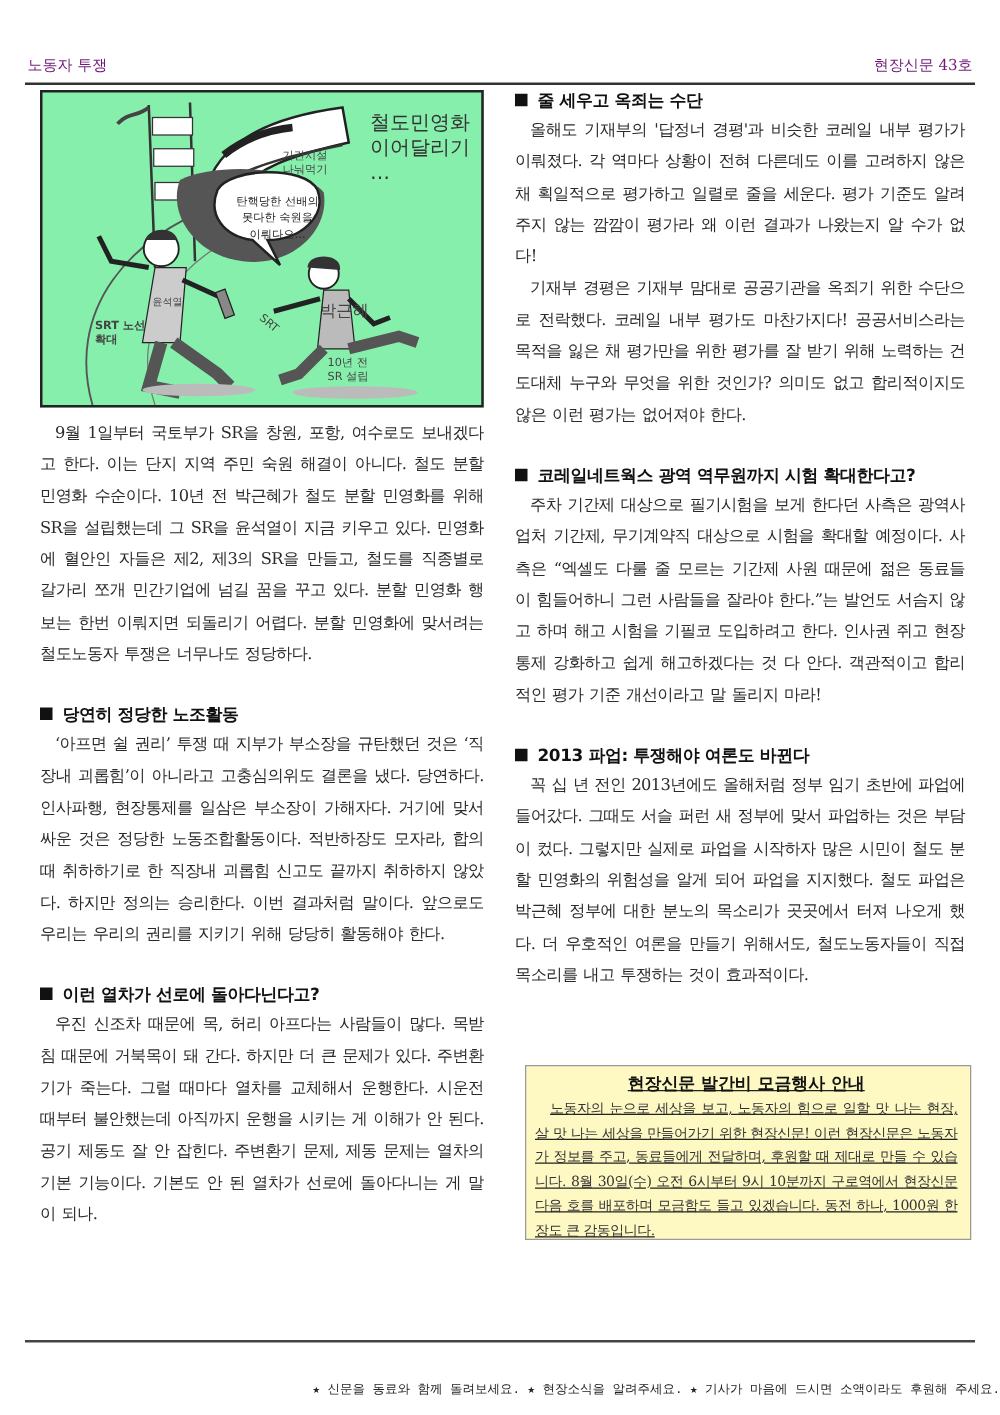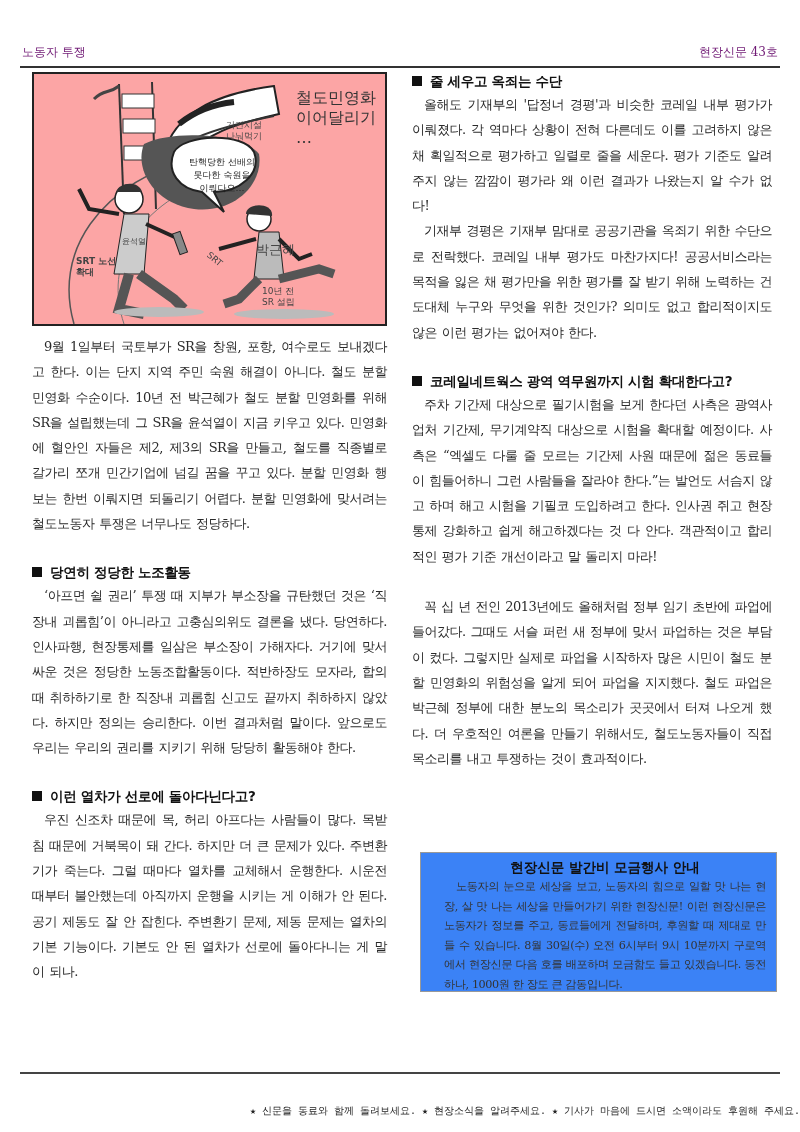--- a/index.html
+++ b/index.html
@@ -7,36 +7,36 @@
       font-family: "DejaVu Serif", "Liberation Serif", serif; color: #222; }
     .header { position: absolute; top: 44px; left: 22px; right: 22px; height: 20px;
       font-size: 12px; color: #701a75; }
     .header .left { position: absolute; left: 0; top: 0; }
     .header .right { position: absolute; right: 0; top: 0; }
     .rule-top { position: absolute; top: 66px; left: 20px; right: 20px; height: 2px; background: #333; }
     .col { position: absolute; top: 70px; }
     .col.left { left: 32px; width: 355px; }
     .col.right { left: 412px; width: 360px; }
     .cartoon { width: 351px; height: 250px; border: 2px solid #222; position: relative;
-      background: #fca5a5; overflow: hidden; margin-top: 2px; }
+      background: #86efac; overflow: hidden; margin-top: 2px; }
     .cartoon svg { position: absolute; left: 0; top: 0; }
     .c-title { position: absolute; left: 262px; top: 14px; font-family: "DejaVu Sans", sans-serif;
       font-size: 16px; line-height: 20px; color: #333; }
     .c-label { position: absolute; font-family: "DejaVu Sans", sans-serif; font-size: 9px; line-height: 11px; color: #444; }
     .c-bubble { position: absolute; left: 148px; top: 82px; font-family: "DejaVu Sans", sans-serif;
       font-size: 9px; line-height: 13px; color: #222; width: 80px; text-align: center; }
     h2 { font-family: "DejaVu Sans", sans-serif; font-weight: bold; font-size: 13.5px;
       margin: 0; line-height: 22px; color: #111; letter-spacing: -0.3px; }
     h2 .sq { display: inline-block; width: 10px; height: 10px; background: #111; margin-right: 8px; vertical-align: 0px; }
     p.body { margin: 0; font-size: 13px; line-height: 25.3px; text-align: justify;
       text-indent: 12px; letter-spacing: -0.5px; word-spacing: 1px; color: #2a2a2a; }
     .section { margin-bottom: 0; }
     .gap { height: 25px; }
     .notice { position: absolute; left: 420px; top: 852px; width: 357px; height: 140px;
-      background: #3b82f6; border: 1px solid #999; box-sizing: border-box; padding: 4px 10px 0 23px; }
+      background: #fef9c3; border: 1px solid #999; box-sizing: border-box; padding: 4px 10px 0 7px; text-decoration: underline; }
     .notice h3 { font-family: "DejaVu Sans", sans-serif; font-weight: bold; font-size: 13.5px;
       text-align: center; margin: 0; line-height: 20px; color: #111; }
     .notice p { margin: 0; font-size: 11.2px; line-height: 19.5px; text-align: justify;
       text-indent: 12px; letter-spacing: -0.4px; color: #333; }
     .rule-bottom { position: absolute; top: 1072px; left: 20px; right: 20px; height: 2px; background: #444; }
     .footer { position: absolute; top: 1104px; left: 0; right: 0; text-align: right; font-size: 10px; color: #222;
       font-family: Liberation Mono, monospace; }
   </style>
 </head>
 <body>
@@ -141,20 +141,21 @@
   </div>
   <div class="gap"></div>
 
   <div class="section">
     <h2><span class="sq"></span><span>코레일네트웍스 광역 역무원까지 시험 확대한다고?</span></h2>
     <p class="body">주차 기간제 대상으로 필기시험을 보게 한다던 사측은 광역사업처 기간제, 무기계약직 대상으로 시험을 확대할 예정이다. 사측은 “엑셀도 다룰 줄 모르는 기간제 사원 때문에 젊은 동료들이 힘들어하니 그런 사람들을 잘라야 한다.”는 발언도 서슴지 않고 하며 해고 시험을 기필코 도입하려고 한다. 인사권 쥐고 현장 통제 강화하고 쉽게 해고하겠다는 것 다 안다. 객관적이고 합리적인 평가 기준 개선이라고 말 돌리지 마라!</p>
   </div>
   <div class="gap"></div>
 
   <div class="section">
+    <h2><span class="sq"></span><span>2013 파업: 투쟁해야 여론도 바뀐다</span></h2>
     <p class="body">꼭 십 년 전인 2013년에도 올해처럼 정부 임기 초반에 파업에 들어갔다. 그때도 서슬 퍼런 새 정부에 맞서 파업하는 것은 부담이 컸다. 그렇지만 실제로 파업을 시작하자 많은 시민이 철도 분할 민영화의 위험성을 알게 되어 파업을 지지했다. 철도 파업은 박근혜 정부에 대한 분노의 목소리가 곳곳에서 터져 나오게 했다. 더 우호적인 여론을 만들기 위해서도, 철도노동자들이 직접 목소리를 내고 투쟁하는 것이 효과적이다.</p>
   </div>
 </div>
 
 <div class="notice">
   <h3>현장신문 발간비 모금행사 안내</h3>
   <p>노동자의 눈으로 세상을 보고, 노동자의 힘으로 일할 맛 나는 현장, 살 맛 나는 세상을 만들어가기 위한 현장신문! 이런 현장신문은 노동자가 정보를 주고, 동료들에게 전달하며, 후원할 때 제대로 만들 수 있습니다. 8월 30일(수) 오전 6시부터 9시 10분까지 구로역에서 현장신문 다음 호를 배포하며 모금함도 들고 있겠습니다. 동전 하나, 1000원 한 장도 큰 감동입니다.</p>
 </div>
 
 <div class="rule-bottom"></div>

